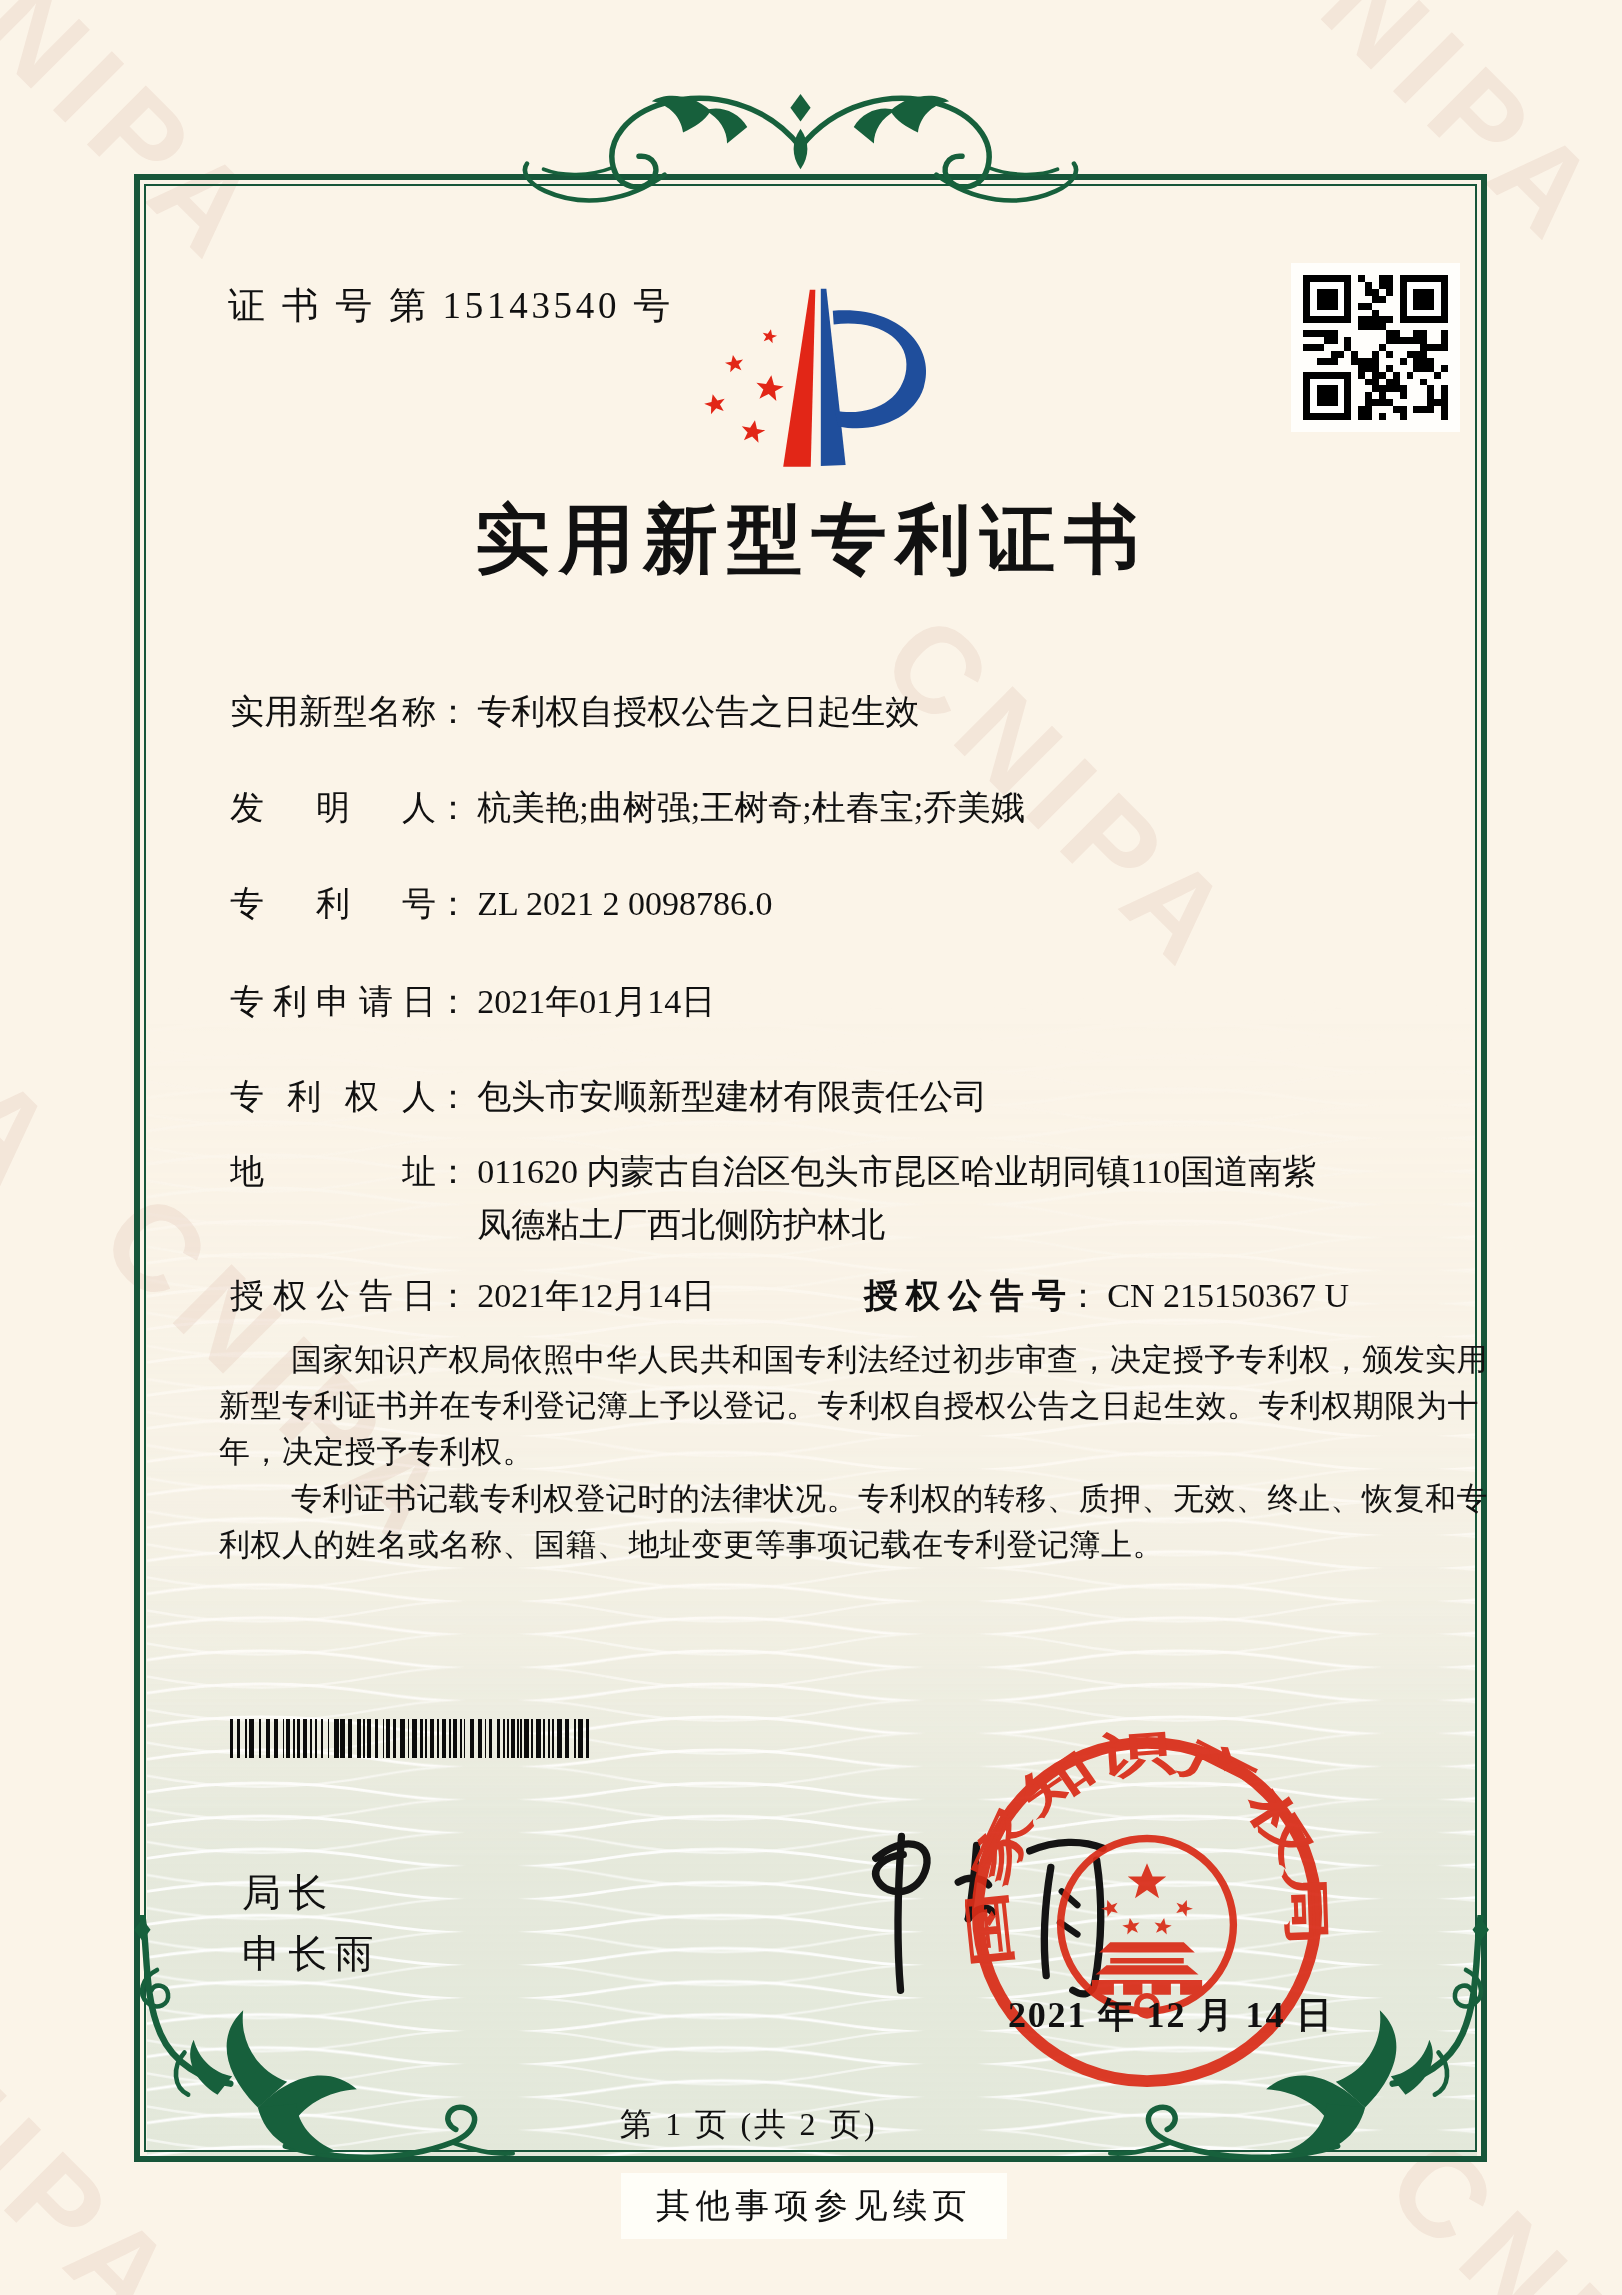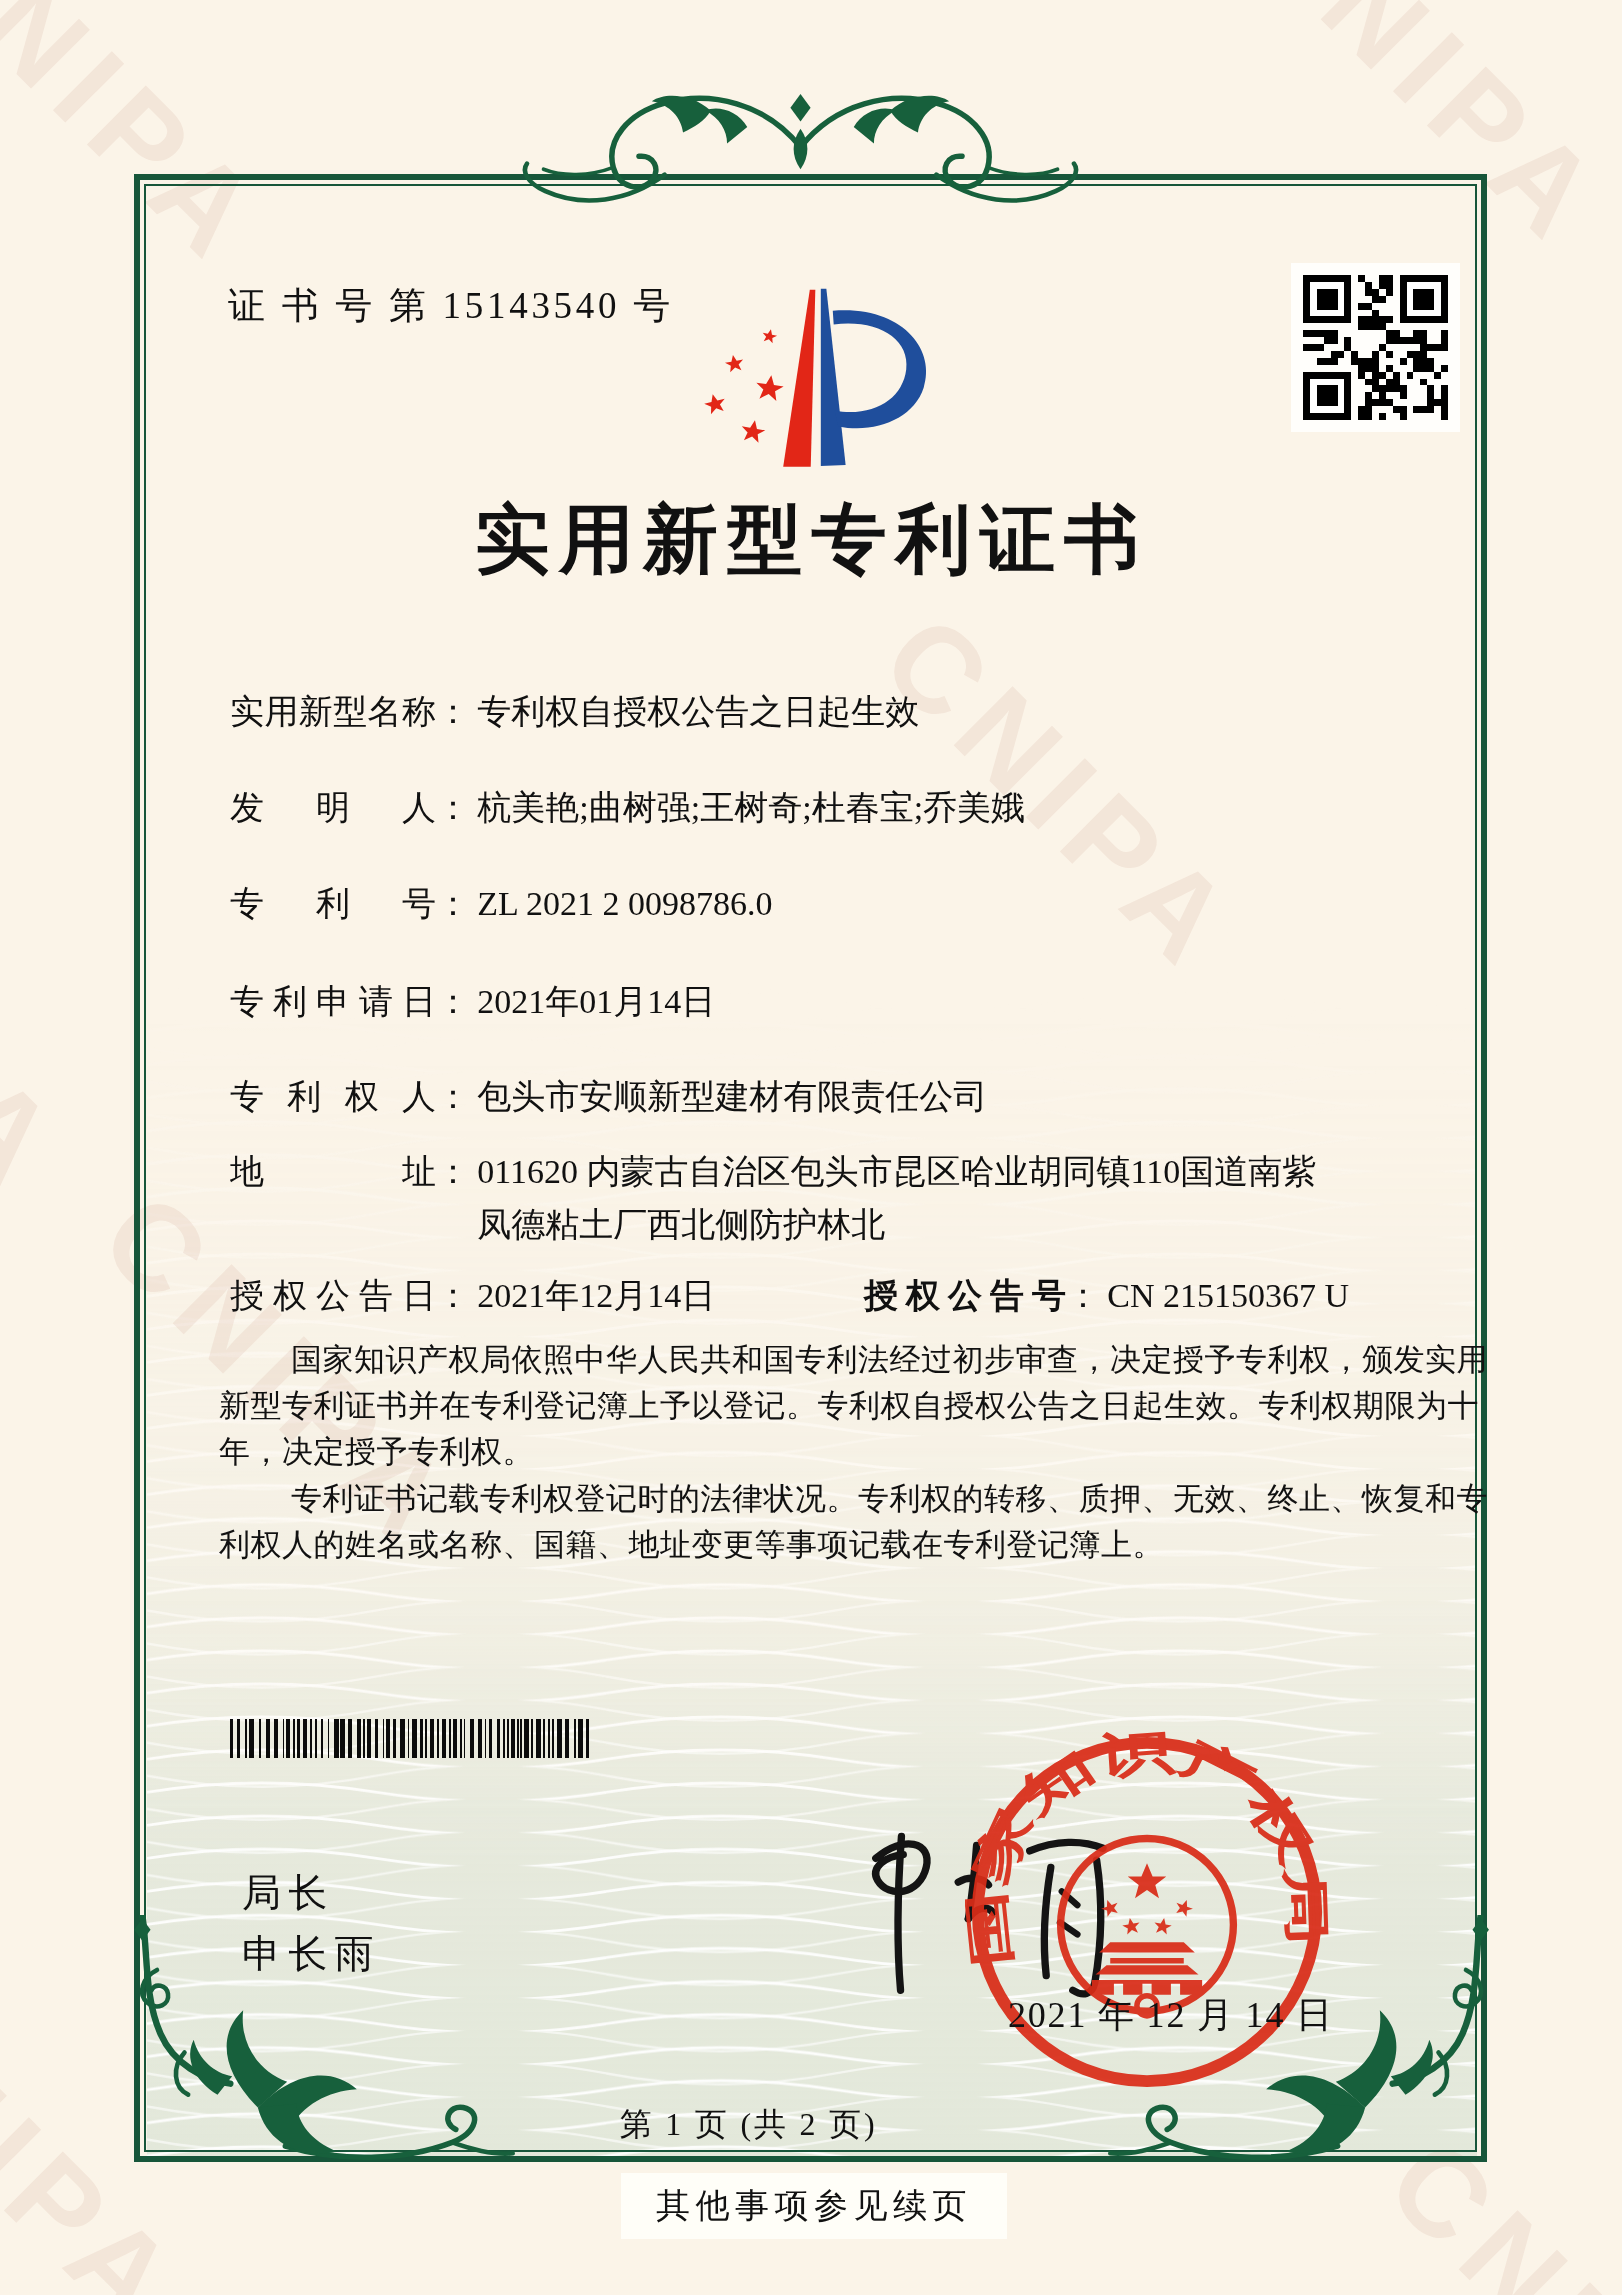--- a/index.html
+++ b/index.html
@@ -45,21 +45,21 @@
   .indent{left:283px;margin-left:8px;}
 
   .barcode{position:absolute;left:230px;top:1719px;width:362px;height:39px;font-size:0;}
   .barcode i{display:inline-block;height:100%;}
 
   .officer-title{position:absolute;left:242px;top:1866px;font-size:39px;letter-spacing:7.3px;}
   .officer-name{position:absolute;left:242px;top:1927px;font-size:39px;letter-spacing:7.3px;}
   .signature{position:absolute;left:813px;top:1818px;z-index:6;}
 
   .seal{position:absolute;left:965px;top:1730px;width:364px;height:364px;z-index:6;}
-  .seal-date{position:absolute;left:1008px;top:1991px;font-size:36px;letter-spacing:1.8px;z-index:7;}
+  .seal-date{position:absolute;left:1008px;top:1991px;font-size:36px;letter-spacing:1.8px;z-index:7;font-weight:bold;}
 
   .qr{position:absolute;left:1291px;top:263px;width:169px;height:169px;background:#fffefb;z-index:5;
       display:flex;align-items:center;justify-content:center;}
   .qr svg{width:145px;height:145px;}
 
   .page-info{position:absolute;left:0;top:2103px;width:1497px;text-align:center;font-size:32px;letter-spacing:2.8px;z-index:5;}
   .cont-strip{position:absolute;left:621px;top:2173px;width:386px;height:66px;background:#fffef8;z-index:5;
               display:flex;align-items:center;justify-content:center;}
   .cont-note{font-size:34px;letter-spacing:5.5px;}
 

